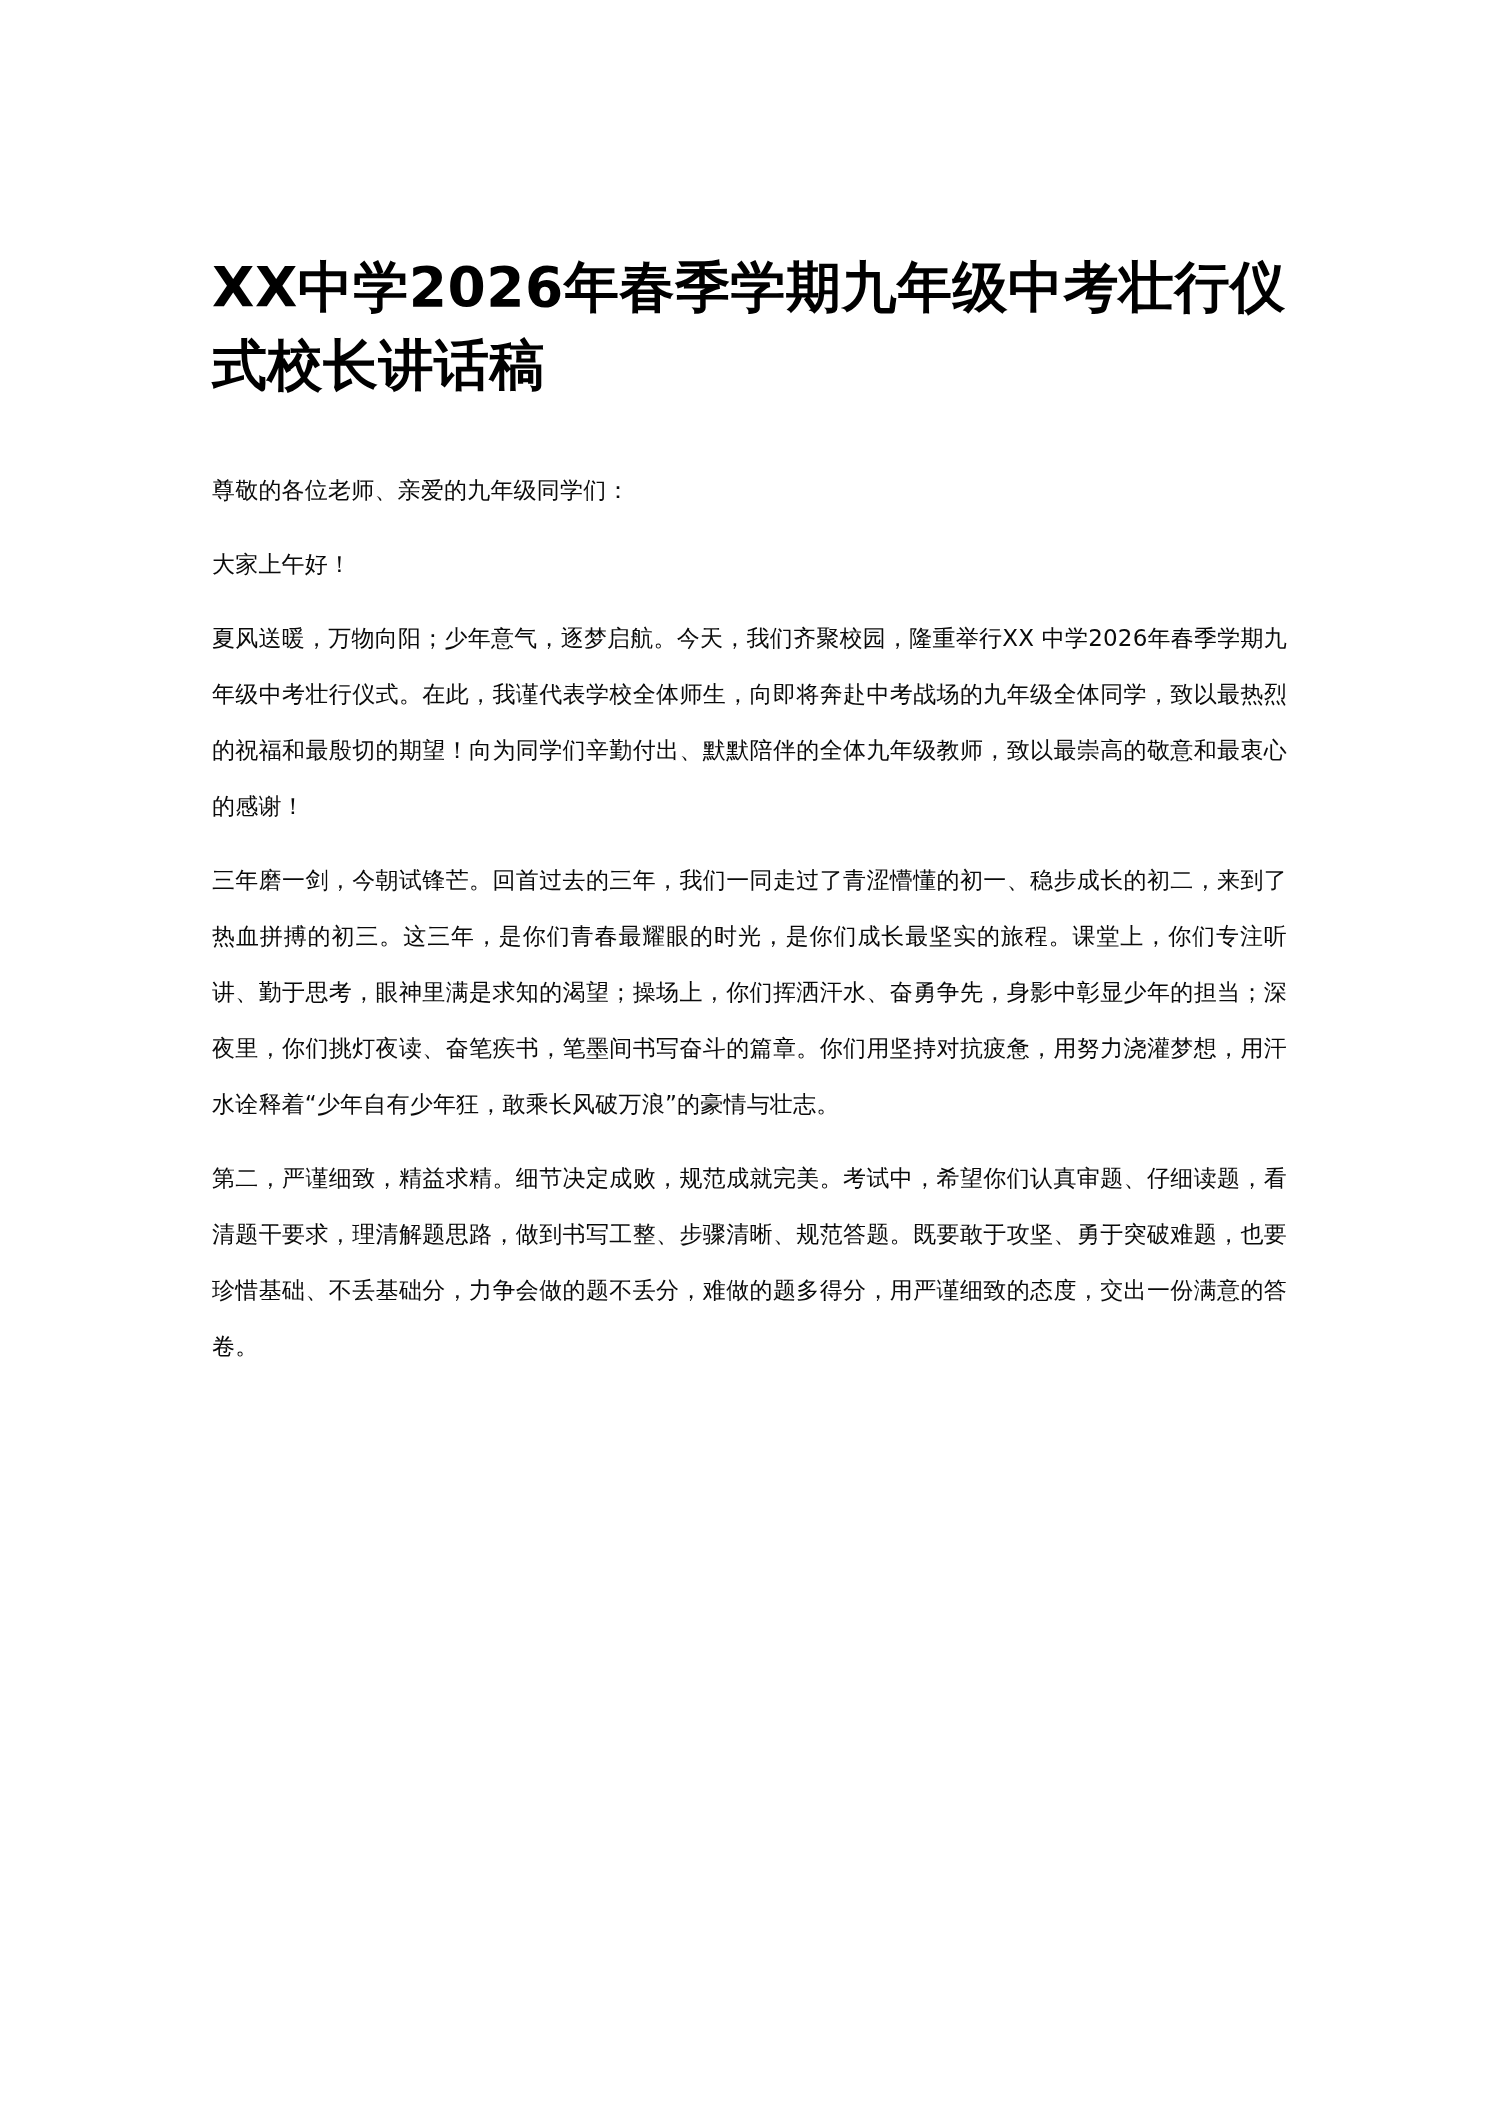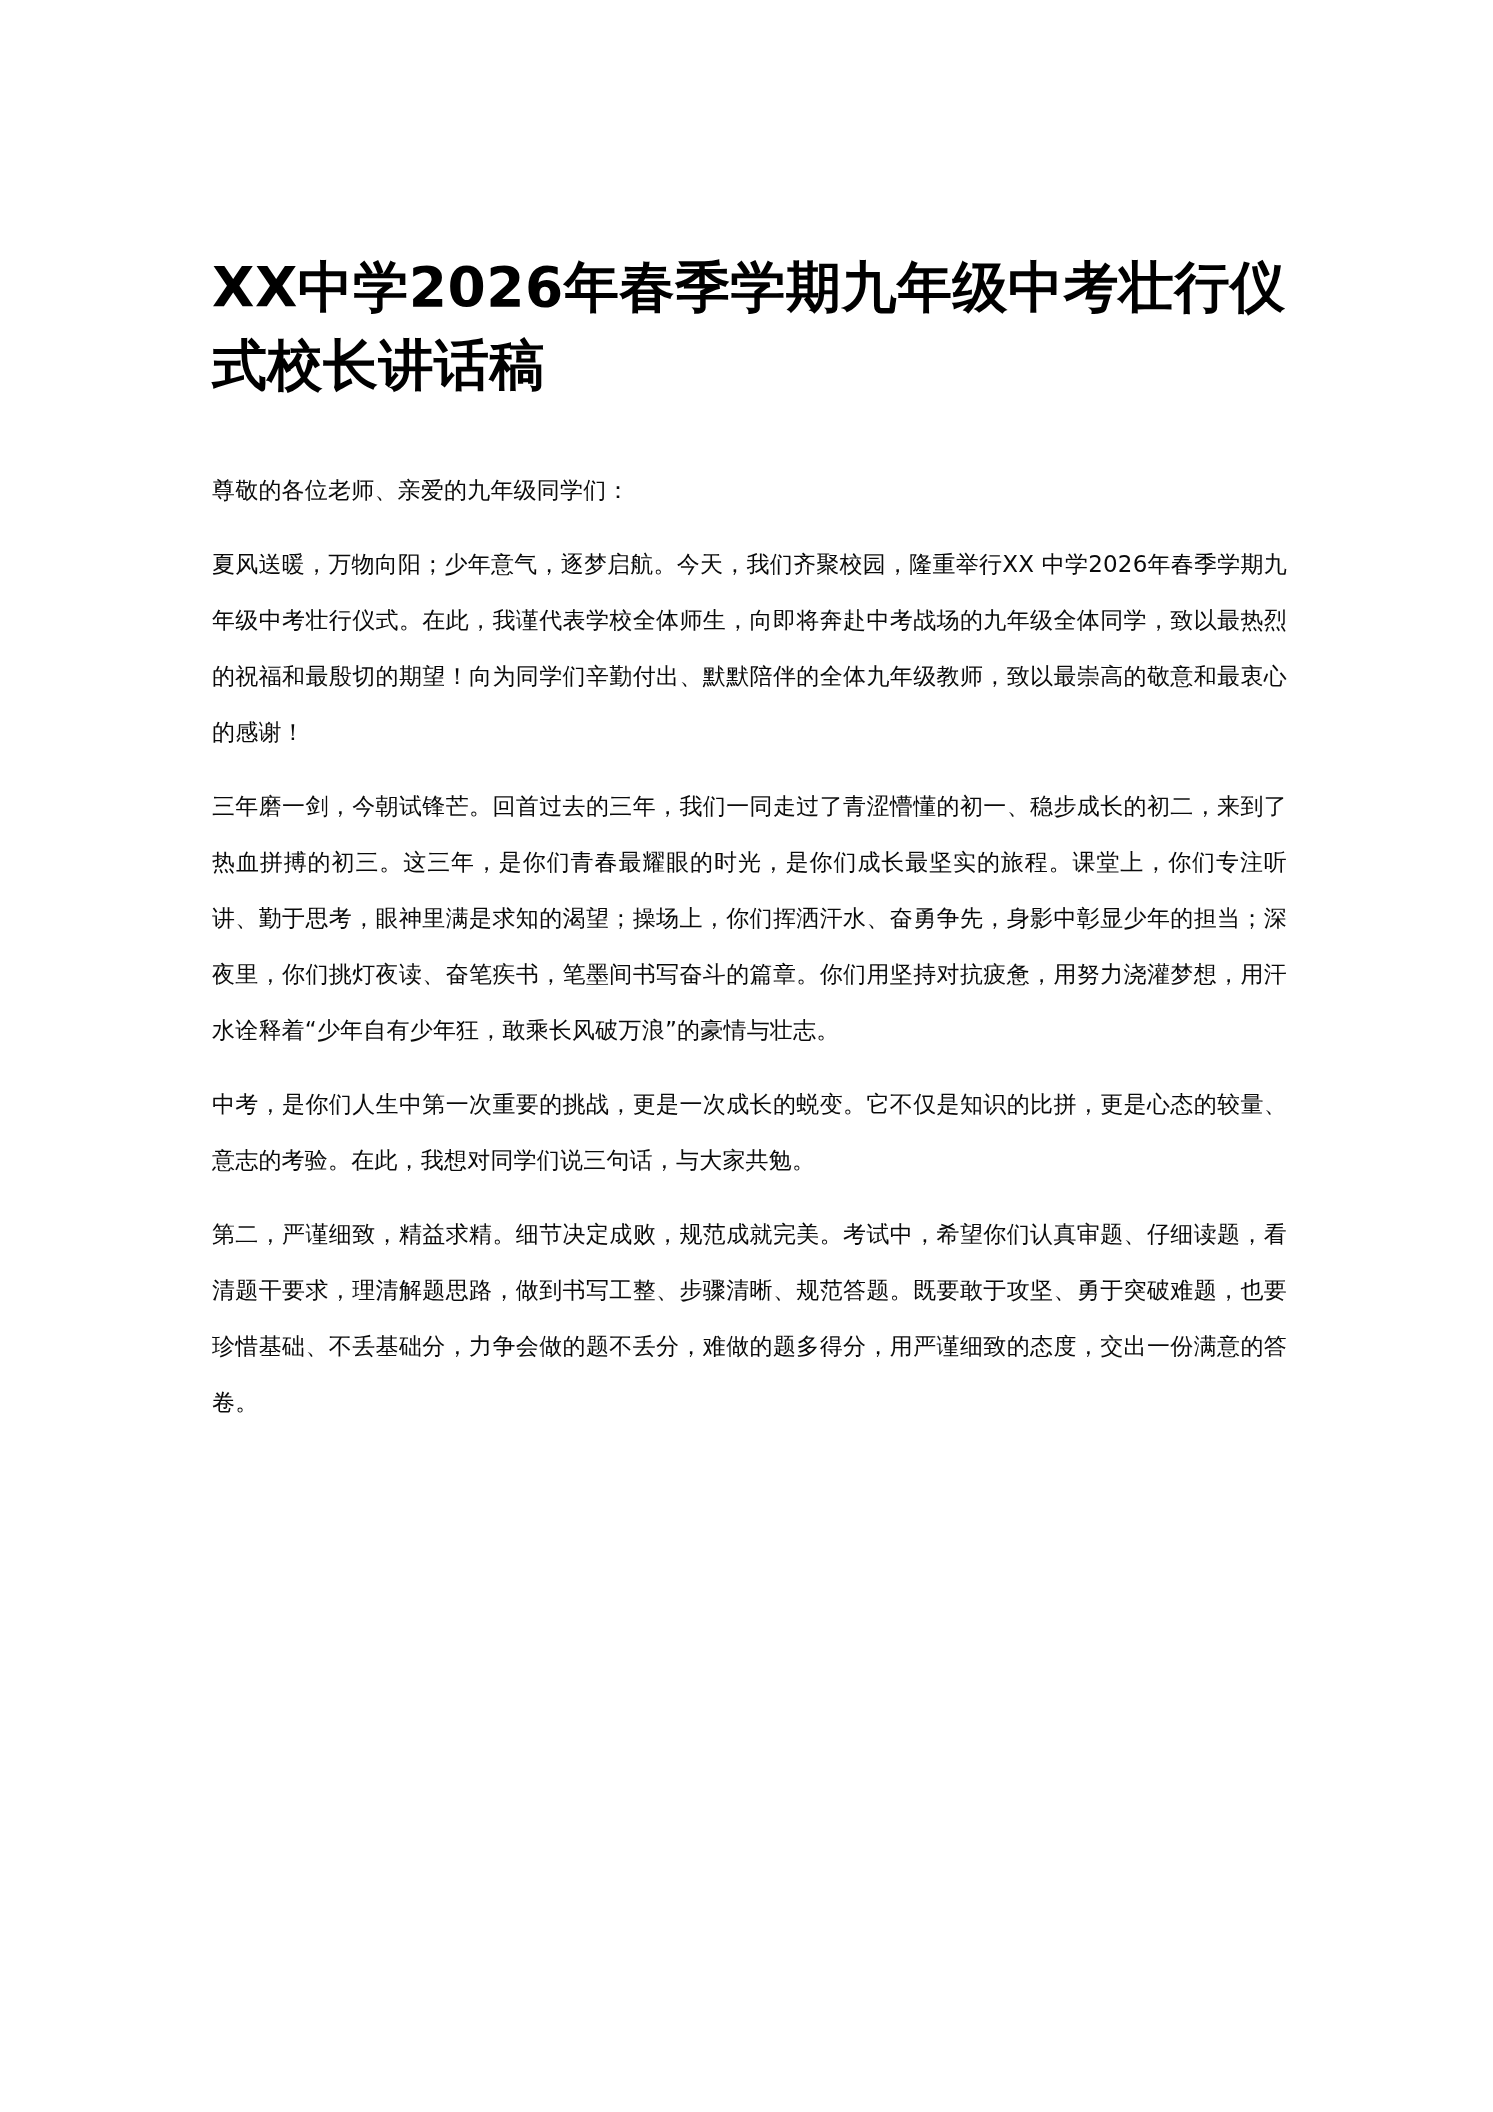--- a/index.html
+++ b/index.html
@@ -49,25 +49,25 @@
 </head>
 <body>
 
 <div class="page">
   <div class="doc-body">
 
     <h1 class="doc-title">XX中学2026年春季学期九年级中考壮行仪式校长讲话稿</h1>
 
     <p class="para">尊敬的各位老师、亲爱的九年级同学们：</p>
 
+    <p class="para">大家上午好！</p>
 
     <p class="para">夏风送暖，万物向阳；少年意气，逐梦启航。今天，我们齐聚校园，隆重举行XX 中学2026年春季学期九年级中考壮行仪式。在此，我谨代表学校全体师生，向即将奔赴中考战场的九年级全体同学，致以最热烈的祝福和最殷切的期望！向为同学们辛勤付出、默默陪伴的全体九年级教师，致以最崇高的敬意和最衷心的感谢！</p>
 
     <p class="para">三年磨一剑，今朝试锋芒。回首过去的三年，我们一同走过了青涩懵懂的初一、稳步成长的初二，来到了热血拼搏的初三。这三年，是你们青春最耀眼的时光，是你们成长最坚实的旅程。课堂上，你们专注听讲、勤于思考，眼神里满是求知的渴望；操场上，你们挥洒汗水、奋勇争先，身影中彰显少年的担当；深夜里，你们挑灯夜读、奋笔疾书，笔墨间书写奋斗的篇章。你们用坚持对抗疲惫，用努力浇灌梦想，用汗水诠释着“少年自有少年狂，敢乘长风破万浪”的豪情与壮志。</p>
 
 
-    <p class="para">中考，是你们人生中第一次重要的挑战，更是一次成长的蜕变。它不仅是知识的比拼，更是心态的较量、意志的考验。在此，我想对同学们说三句话，与大家共勉。</p>
 
 
     <p class="para">第二，严谨细致，精益求精。细节决定成败，规范成就完美。考试中，希望你们认真审题、仔细读题，看清题干要求，理清解题思路，做到书写工整、步骤清晰、规范答题。既要敢于攻坚、勇于突破难题，也要珍惜基础、不丢基础分，力争会做的题不丢分，难做的题多得分，用严谨细致的态度，交出一份满意的答卷。</p>
 
   </div>
 </div>
 
 </body></html>

